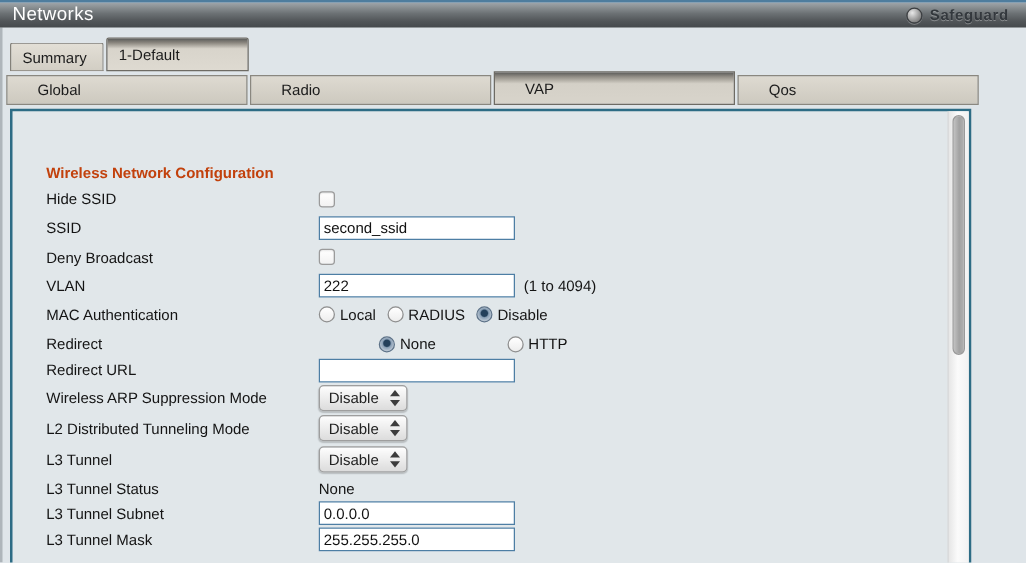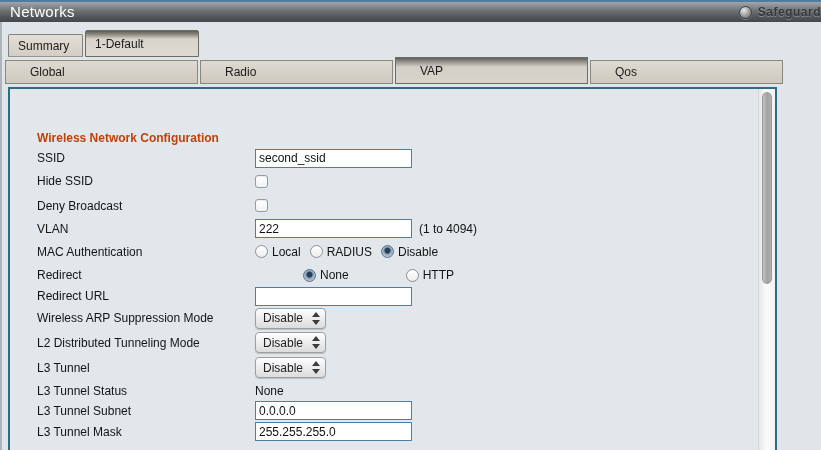--- a/index.html
+++ b/index.html
@@ -14,21 +14,21 @@
     position:absolute;top:0;left:0;width:821px;height:22px;
     background:linear-gradient(180deg,#9fa6ab 0%,#8b9194 18%,#6b7073 45%,#515558 75%,#45494c 100%);
     border-top:2px solid #4e7d9e;
     box-sizing:border-box;
     display:flex;align-items:center;justify-content:space-between;
   }
   .topbar-title{
     color:#ffffff;font-size:15px;letter-spacing:0.3px;padding-left:10px;
     line-height:20px;
   }
-  .brand{display:flex;align-items:center;gap:6px;}
+  .brand{display:flex;align-items:center;gap:6px;padding-right:14px;}
   .brand-orb{
     width:11px;height:11px;border-radius:50%;
     background:radial-gradient(circle at 35% 30%,#e8e8e8,#9a9a9a 55%,#5f5f5f);
     border:1px solid #3c3f42;
     box-shadow:0 1px 0 rgba(255,255,255,0.25);
   }
   .brand-text{
     font-size:12px;font-weight:bold;color:#33383d;letter-spacing:0.5px;
     text-shadow:0 1px 0 rgba(255,255,255,0.30);
   }
@@ -139,28 +139,28 @@
   <div class="stab active">VAP</div>
   <div class="stab">Qos</div>
 </div>
 
 <div class="content">
 
   <div class="form">
 
     <div class="section-title">Wireless Network Configuration</div>
 
+    <div class="row" style="height:24px;">
+      <span class="lbl">Hide SSID</span>
+      <span class="cbox"></span>
+    </div>
+
     <div class="row" style="height:22px;">
       <span class="lbl">SSID</span>
       <input class="txtin" type="text" value="second_ssid" style="">
-    </div>
-
-    <div class="row" style="height:24px;">
-      <span class="lbl">Hide SSID</span>
-      <span class="cbox"></span>
     </div>
 
     <div class="row" style="height:25px;">
       <span class="lbl">Deny Broadcast</span>
       <span class="cbox"></span>
     </div>
 
     <div class="row" style="height:21px;">
       <span class="lbl">VLAN</span>
       <input class="txtin" type="text" value="222" style="">

